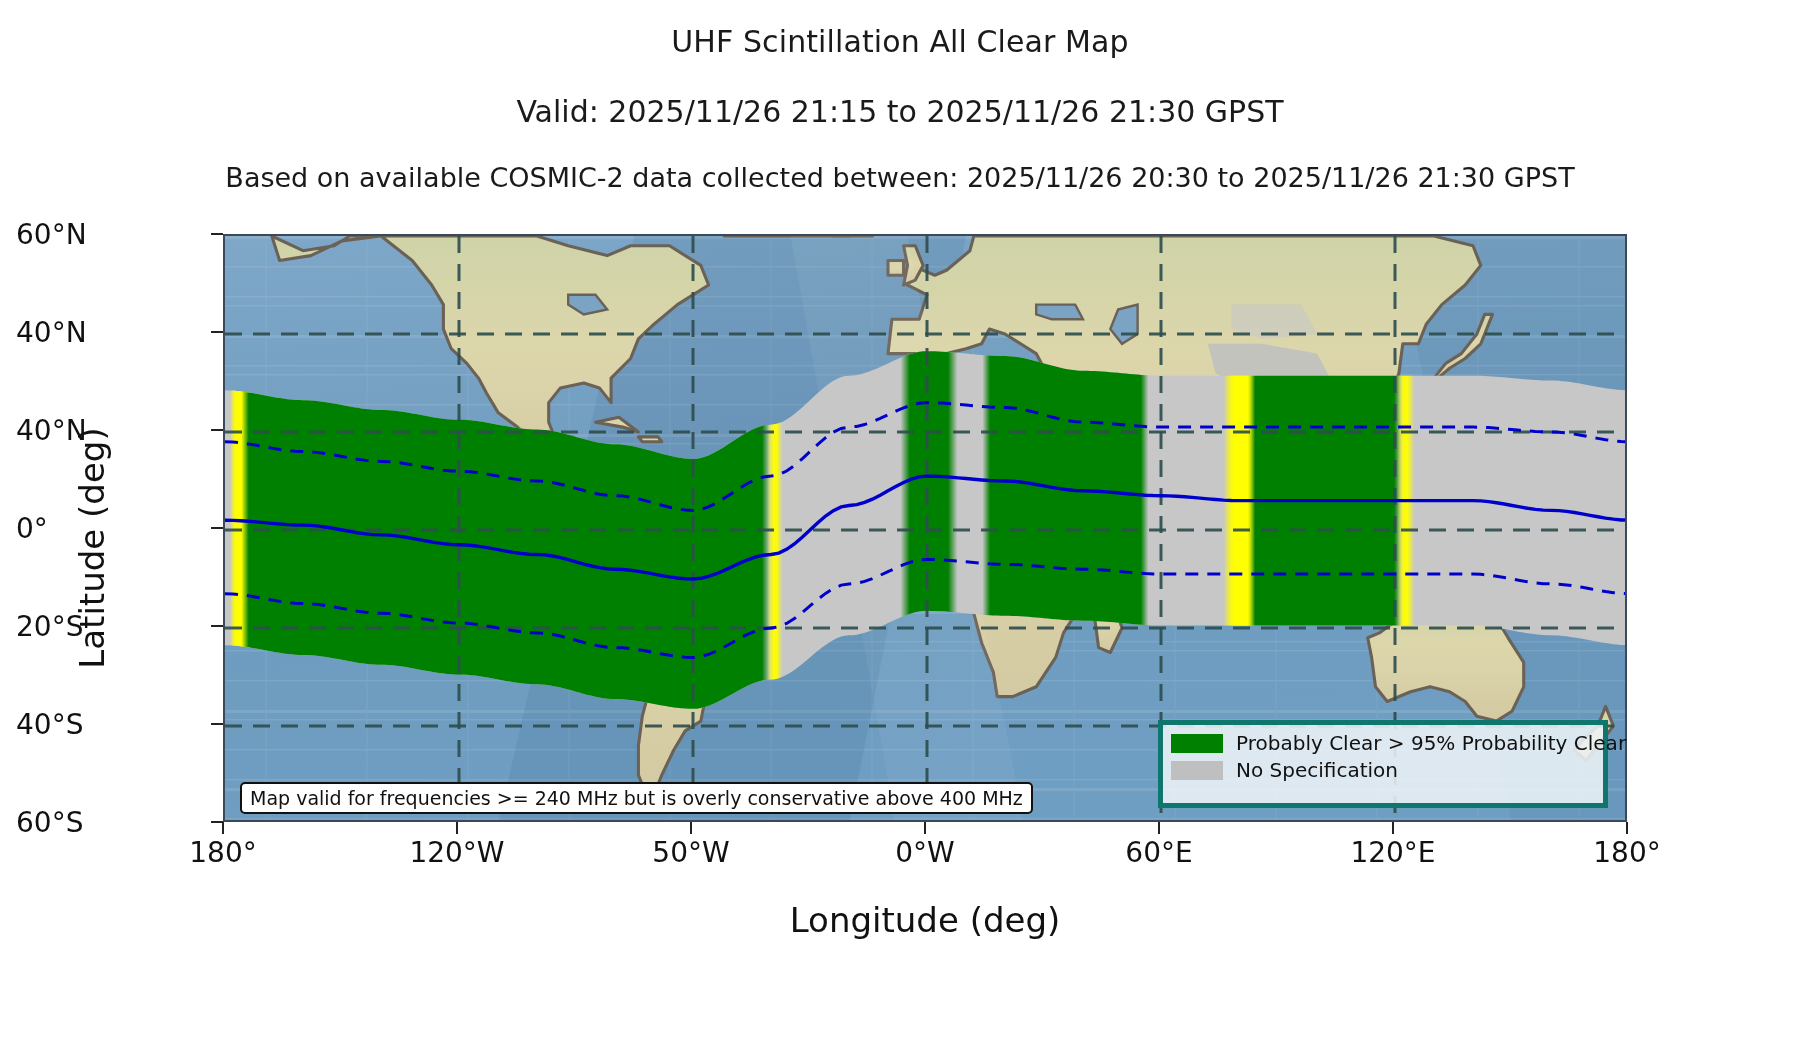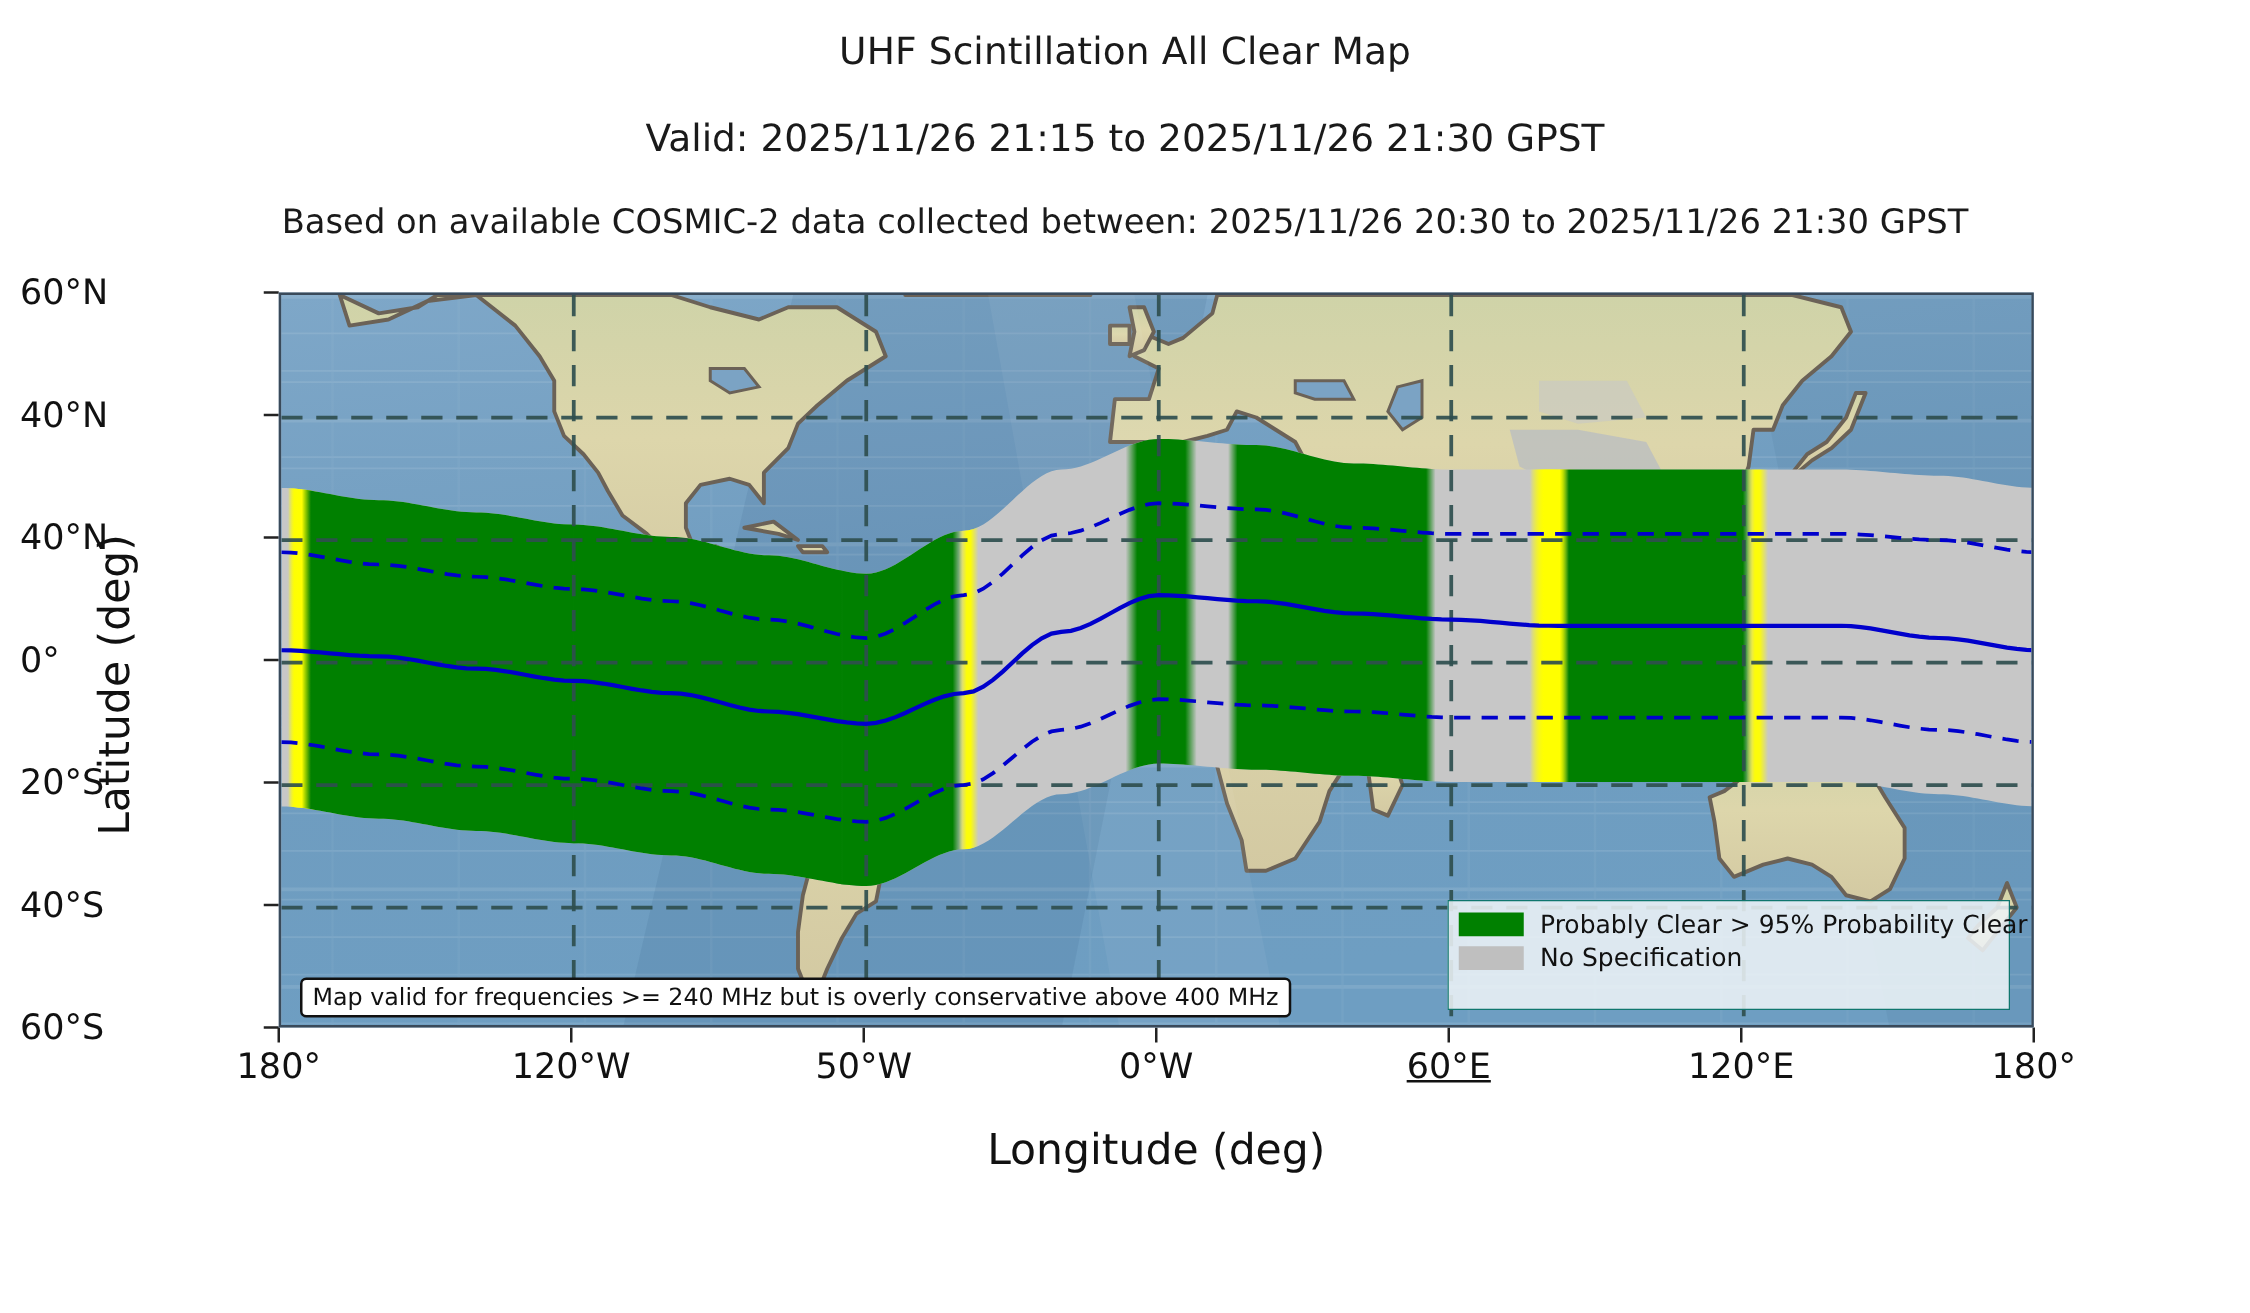--- a/index.html
+++ b/index.html
@@ -23,21 +23,21 @@
   .ytick-mark{position:absolute;left:211px;width:12px;height:2px;background:#222;transform:translateY(-50%);}
   .xtick{position:absolute;top:836px;transform:translateX(-50%);font-size:28px;color:#111;white-space:nowrap;}
   .xtick-mark{position:absolute;top:822px;width:2px;height:12px;background:#222;transform:translateX(-50%);}
 
   #ylabel{position:absolute;left:-208px;top:528px;width:600px;text-align:center;font-size:34px;color:#111;
           transform:rotate(-90deg);transform-origin:center center;}
   #xlabel{position:absolute;left:223px;top:900px;width:1404px;text-align:center;font-size:34px;color:#111;}
 
   
   #legend-box{position:absolute;left:1158px;top:720px;width:450px;height:88px;
-              background:rgba(238,243,247,0.87);border:1px solid #0f766e;box-sizing:border-box;
+              background:rgba(238,243,247,0.87);border:5px solid #0f766e;box-sizing:border-box;
               padding:5px 8px 5px 8px;}
   .legend-row{display:flex;align-items:center;height:26px;margin-bottom:1px;}
   .legend-swatch{width:52px;height:19px;margin-right:13px;flex:0 0 auto;}
   .legend-text{font-size:20px;color:#111;white-space:nowrap;line-height:1;}
 
   
   #note-box{position:absolute;left:240px;top:782px;height:32px;
             background:#ffffff;border:2px solid #111;border-radius:5px;
             display:flex;align-items:center;padding:0 8px;box-sizing:border-box;}
   #note-text{font-size:19px;color:#111;white-space:nowrap;}
@@ -70,21 +70,21 @@
       <div class="ytick" style="top: 822px;">60°S</div>
       <div class="ytick-mark" style="top: 822px;"></div>
       <div class="xtick" style="left: 223px;">180°</div>
       <div class="xtick-mark" style="left: 223px;"></div>
       <div class="xtick" style="left: 457px;">120°W</div>
       <div class="xtick-mark" style="left: 457px;"></div>
       <div class="xtick" style="left: 691px;">50°W</div>
       <div class="xtick-mark" style="left: 691px;"></div>
       <div class="xtick" style="left: 925px;">0°W</div>
       <div class="xtick-mark" style="left: 925px;"></div>
-      <div class="xtick" style="left: 1159px; text-decoration: underline;">60°E</div>
+      <div class="xtick" style="left: 1159px;">60°E</div>
       <div class="xtick-mark" style="left: 1159px;"></div>
       <div class="xtick" style="left: 1393px;">120°E</div>
       <div class="xtick-mark" style="left: 1393px;"></div>
       <div class="xtick" style="left: 1627px;">180°</div>
       <div class="xtick-mark" style="left: 1627px;"></div>
     </div>
 
   <div id="ylabel">Latitude (deg)</div>
   <div id="xlabel">Longitude (deg)</div>
 

